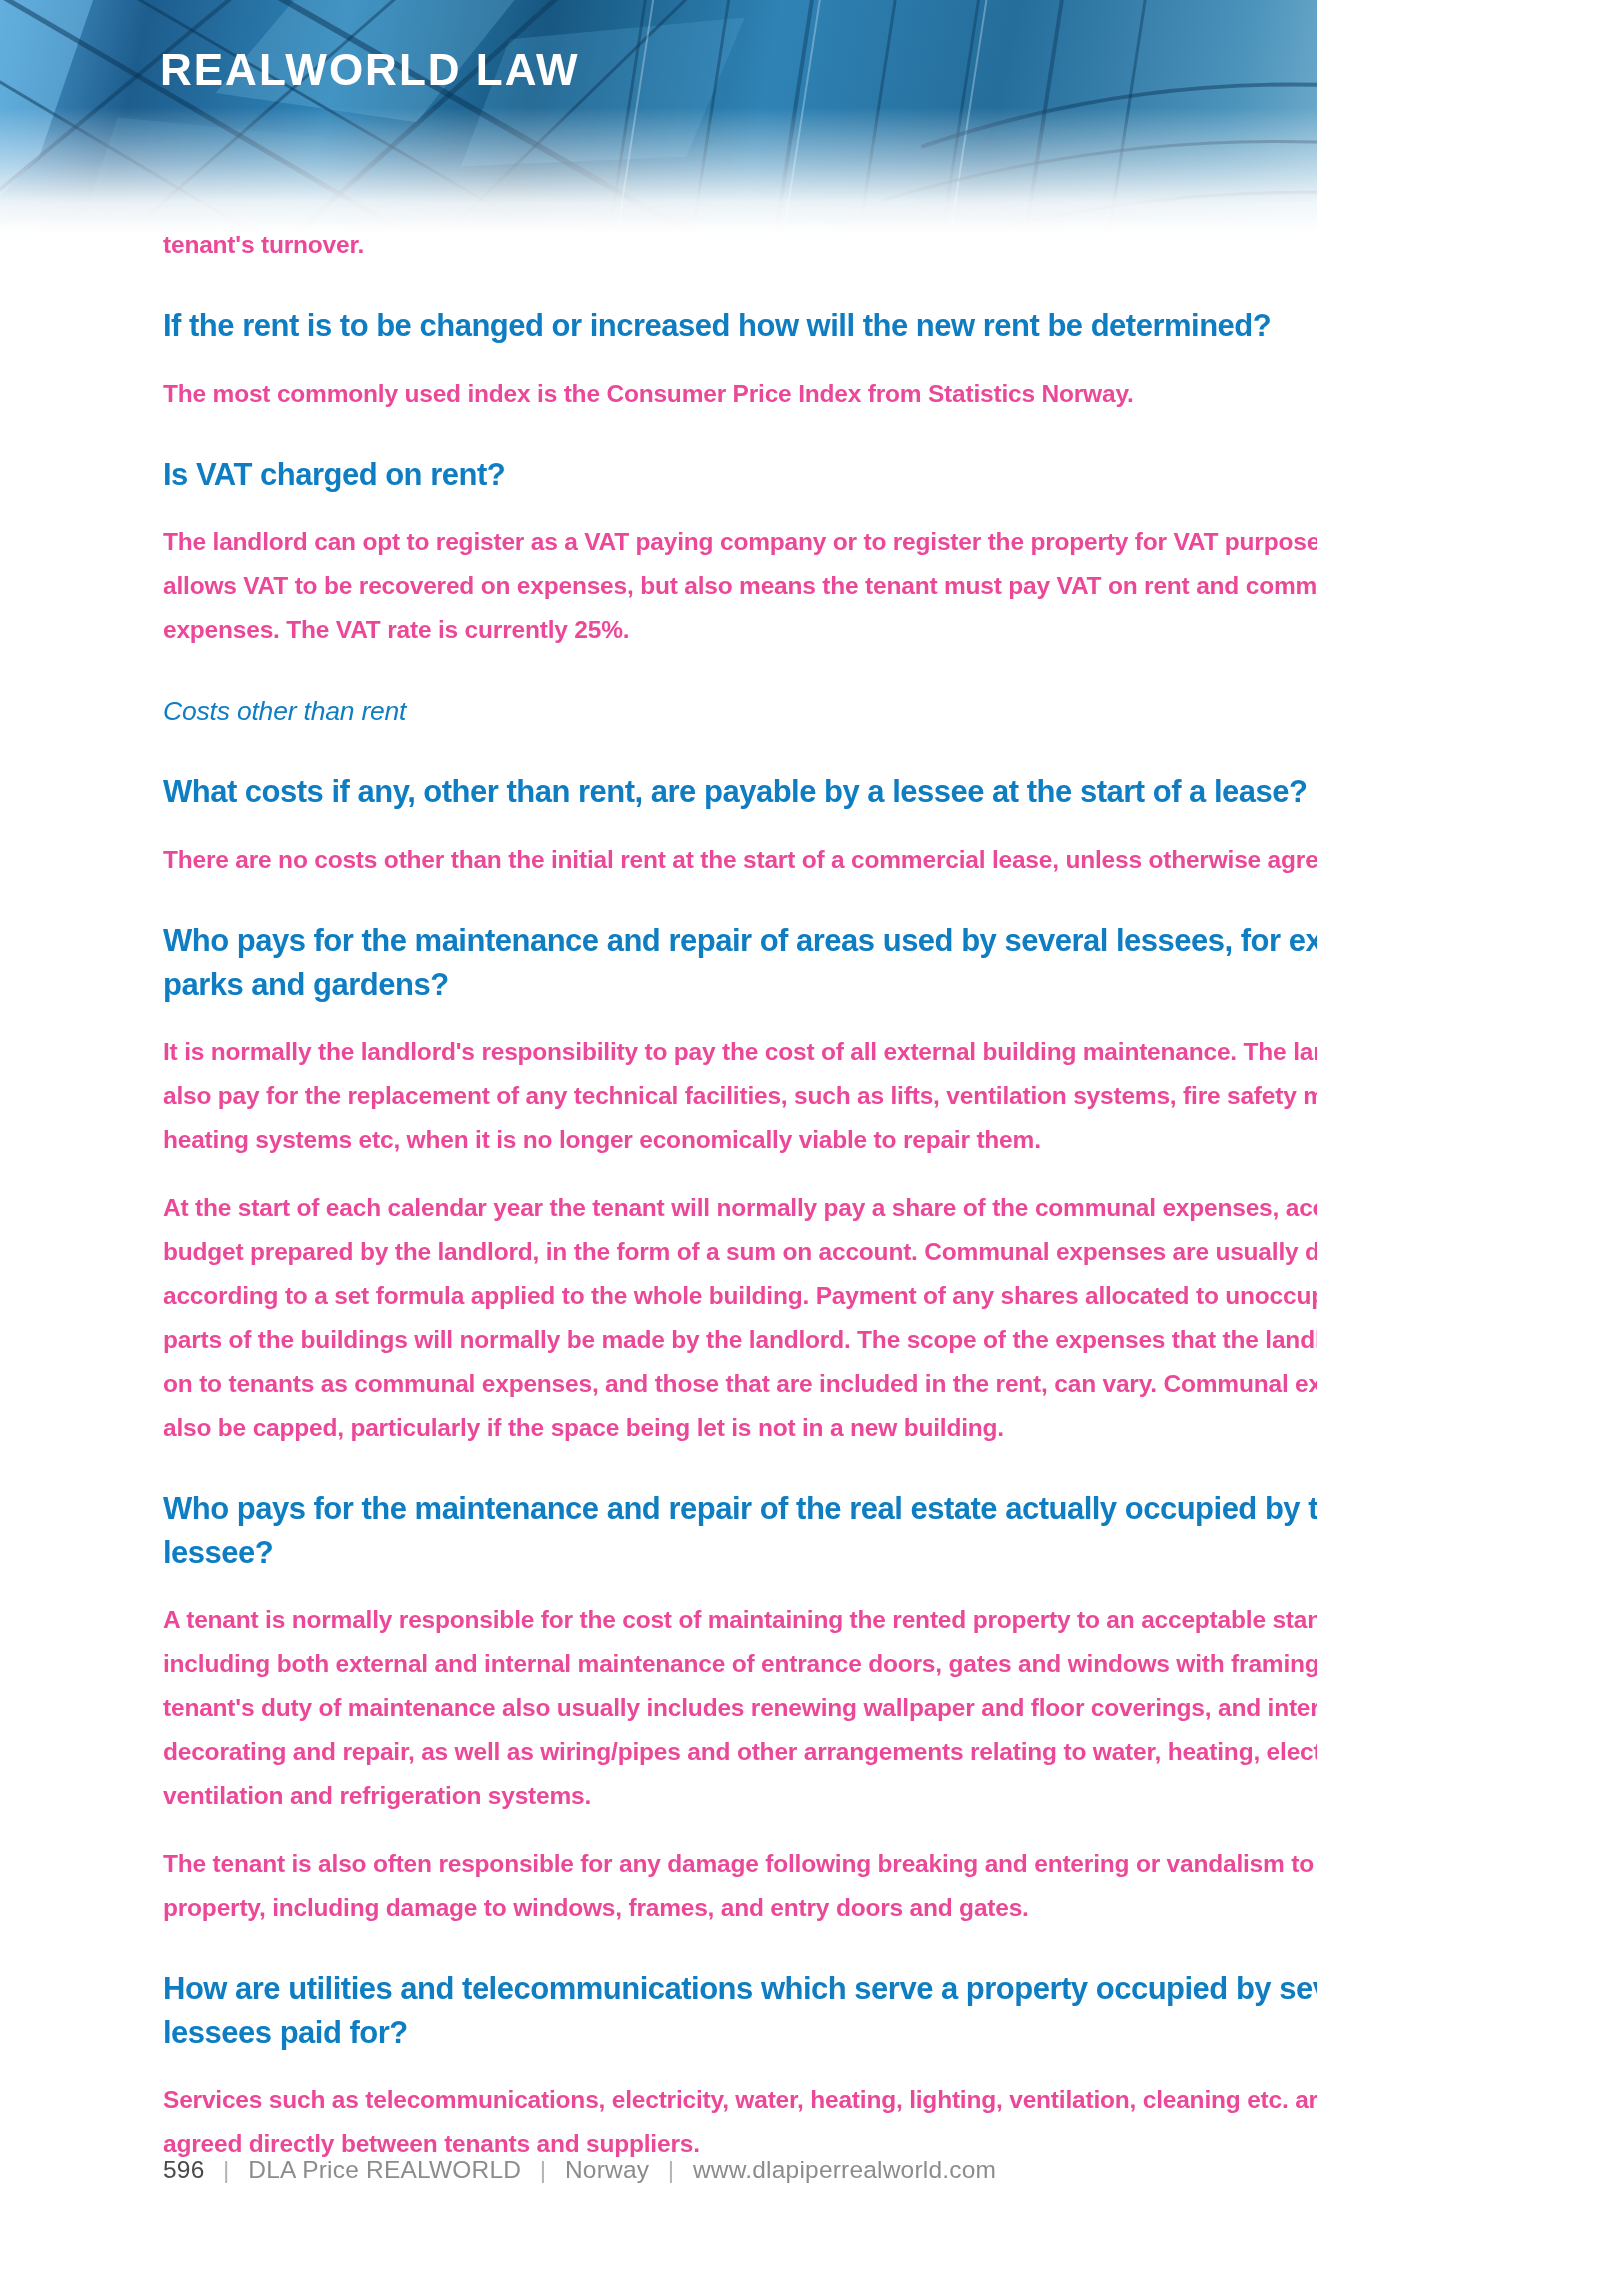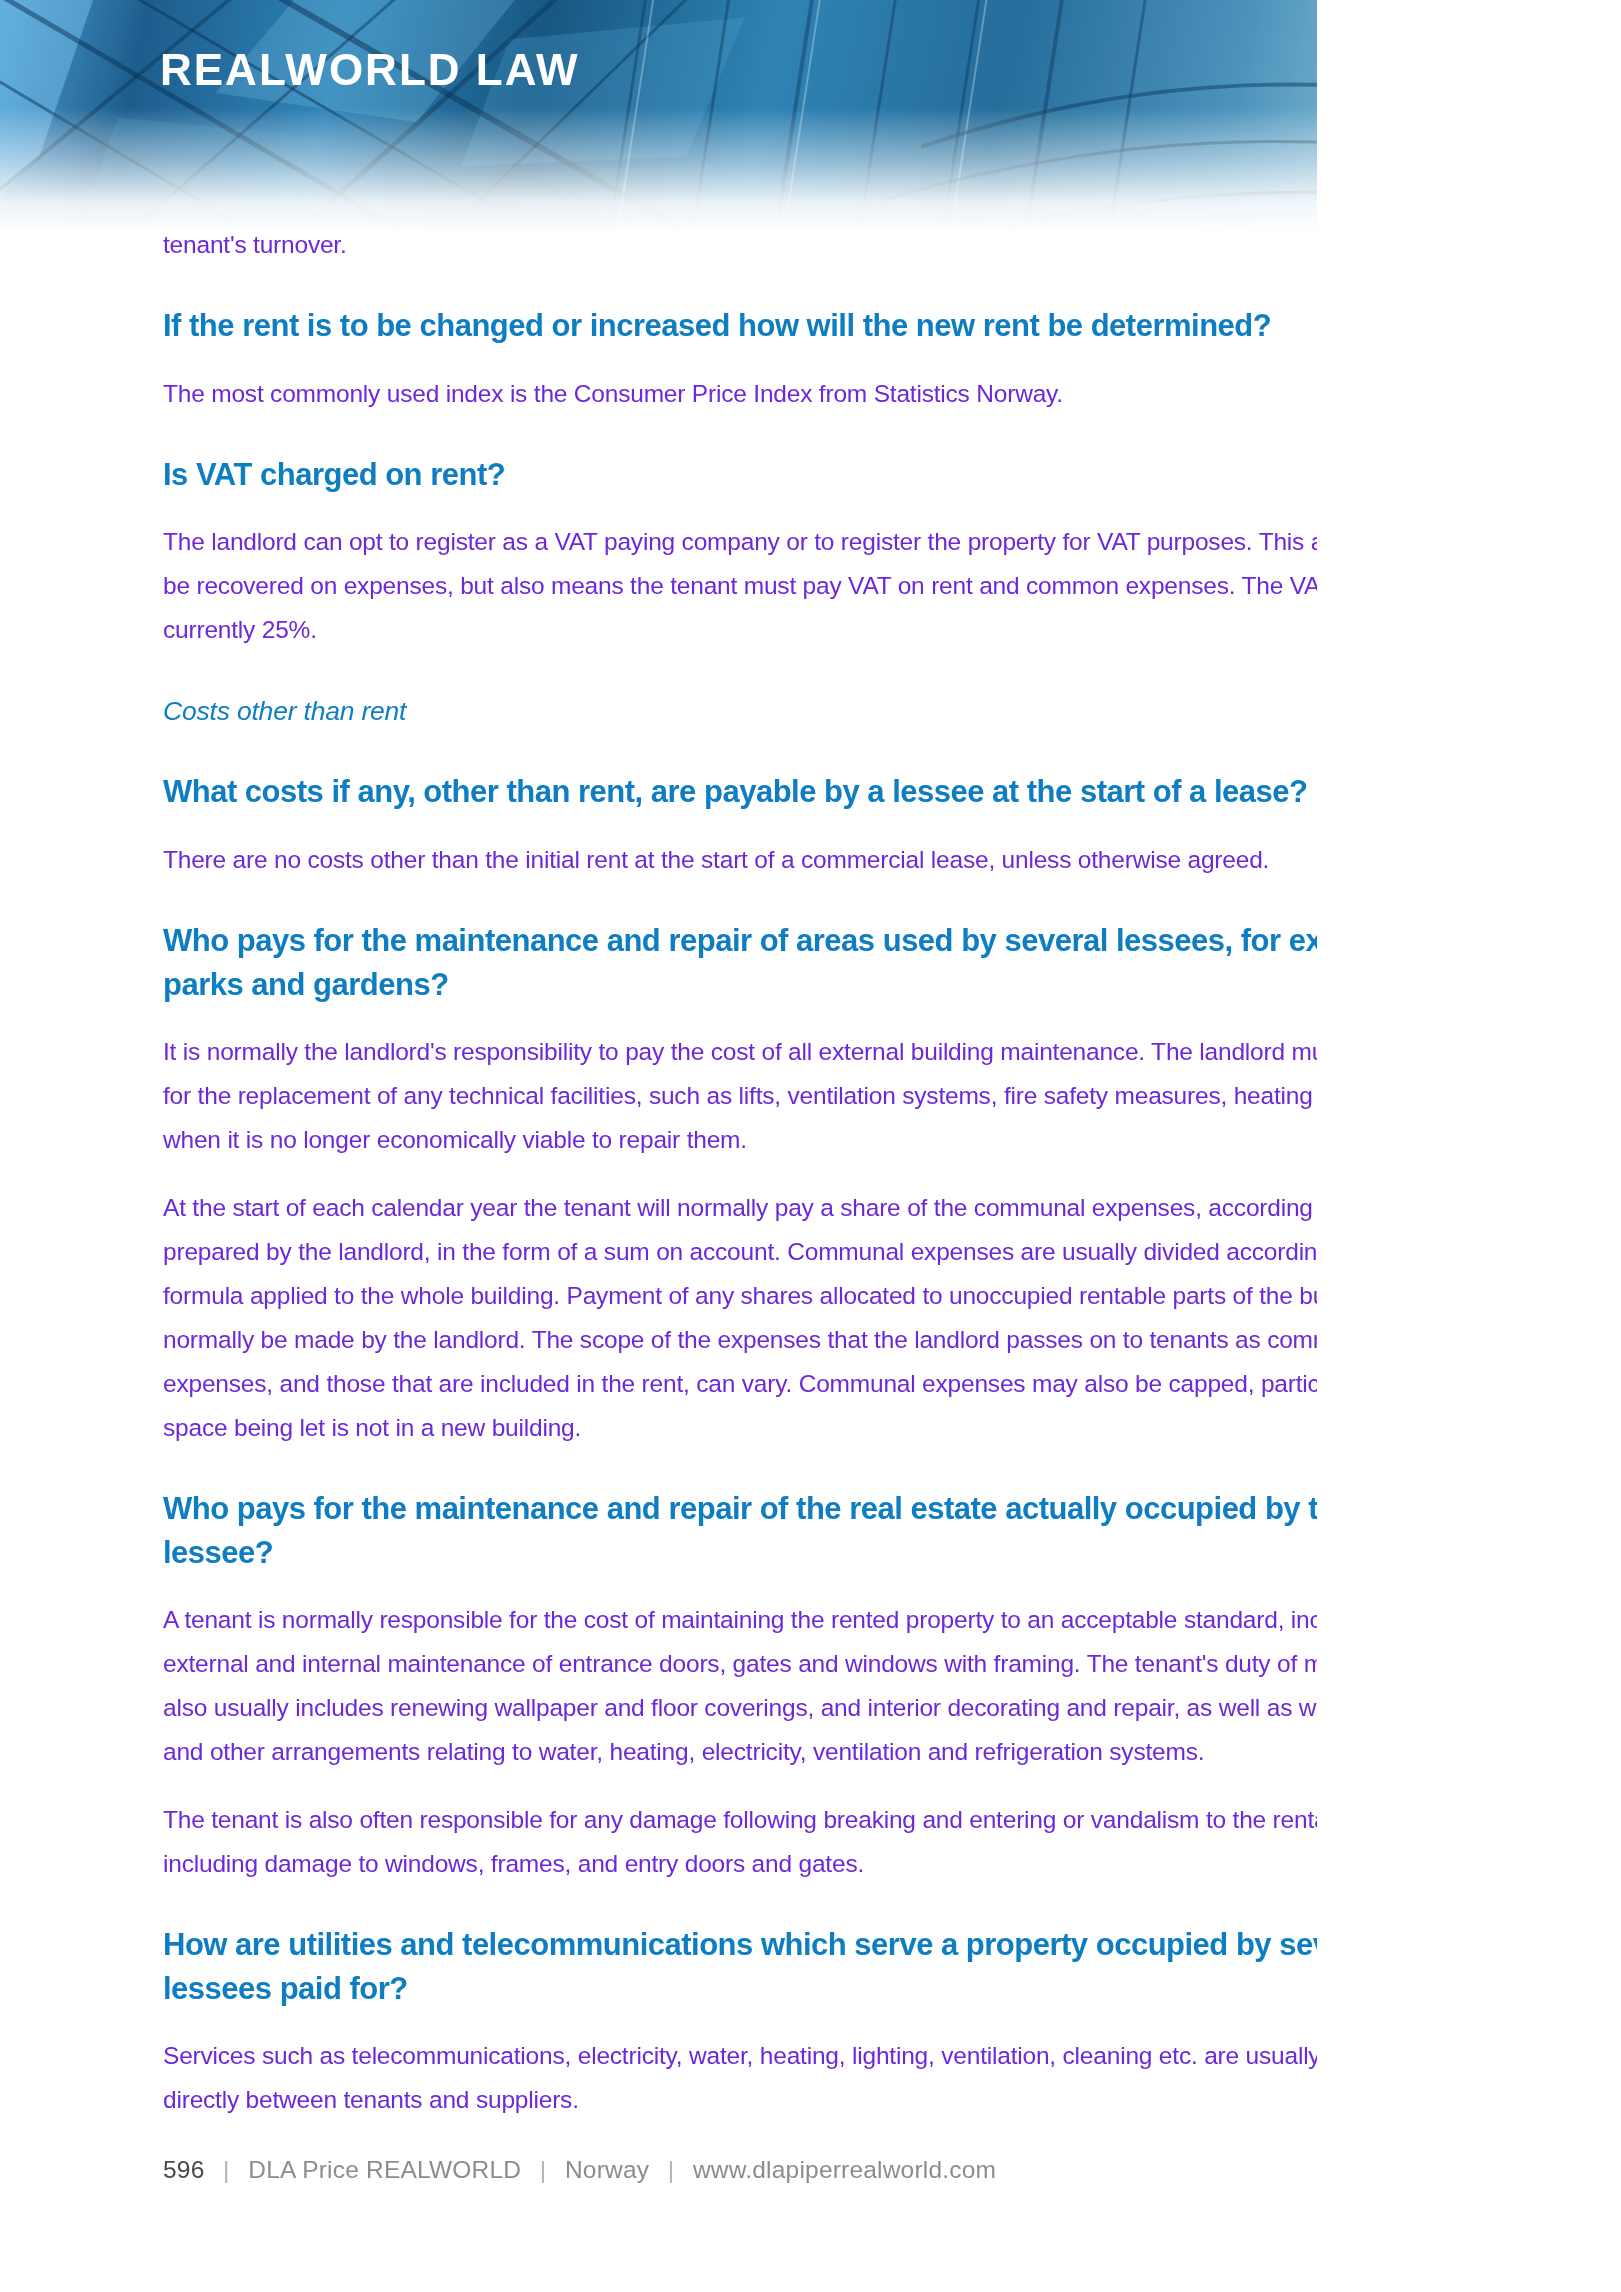--- a/index.html
+++ b/index.html
@@ -31,21 +31,21 @@
   .brand {
     position:absolute; left:160px; top:45px; margin:0;
     color:#ffffff; font-size:44px; font-weight:700; letter-spacing:2px;
     white-space:nowrap;
   }
 
   
   .content { position:absolute; left:163px; top:223px; width:1304px; }
   .body {
     font-size:24.5px; line-height:44px; letter-spacing:-0.2px;
-    color:#6d28d9; margin:0 0 23.5px 0;
+    color:#ec4899; margin:0 0 23.5px 0;font-weight:bold;
   }
   .q {
     font-size:31px; line-height:44px; letter-spacing:-0.5px;
     color:#0e7dc2; font-weight:700; margin:37px 0 23.5px 0;
   }
   .section-head {
     font-size:26.5px; line-height:44px; letter-spacing:-0.2px;
     color:#0e7dc2; font-weight:400; font-style:italic;
     margin:37px 0 23.5px 0;
   }

